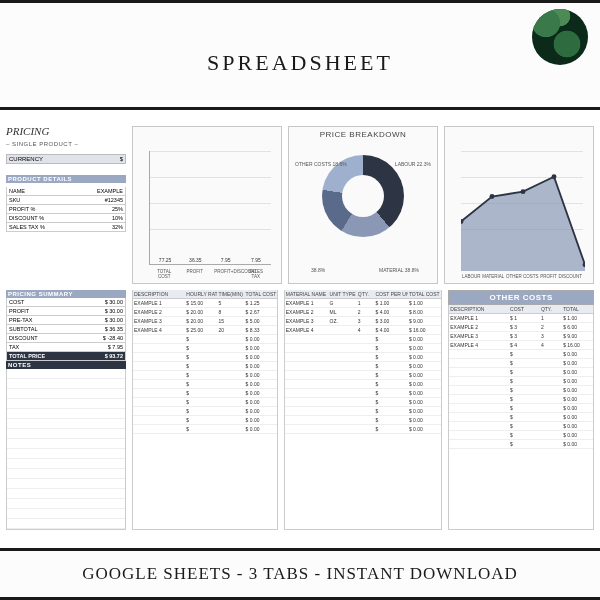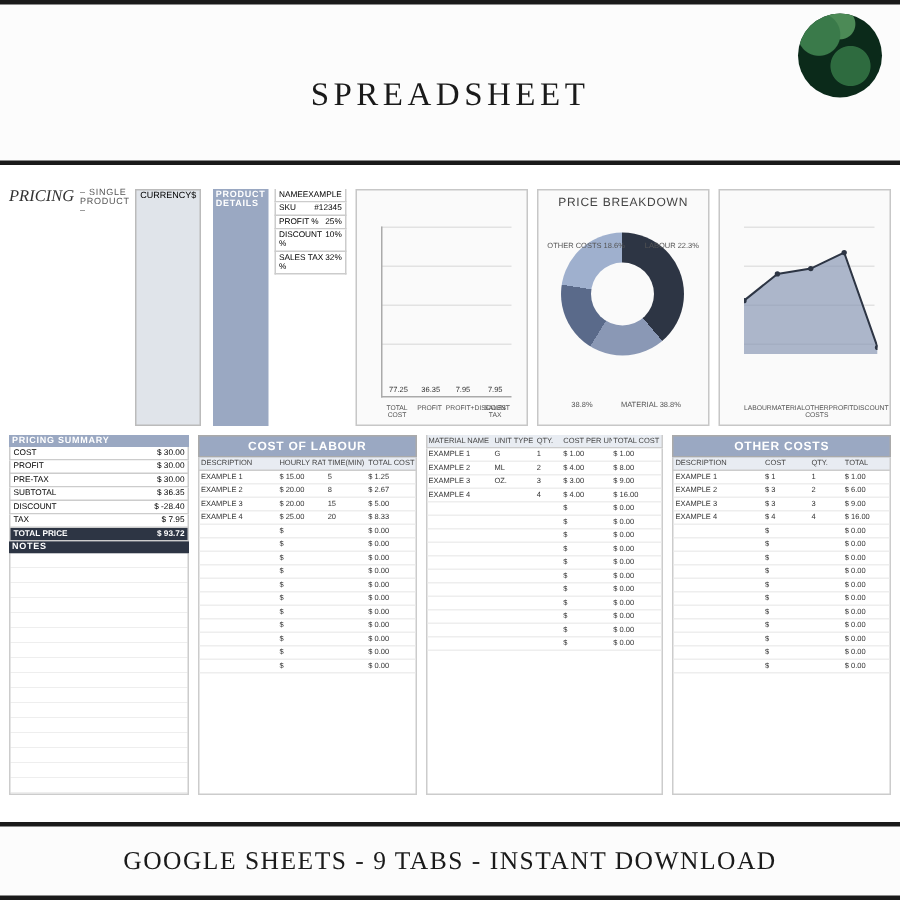--- a/index.html
+++ b/index.html
@@ -17,21 +17,21 @@
   .leaf-badge::before { content:""; position:absolute; width:70px; height:70px; background: radial-gradient(circle at 30% 30%, #3a7a4a 0 20%, transparent 21%), radial-gradient(circle at 60% 60%, #2e6b3f 0 22%, transparent 23%), radial-gradient(circle at 50% 20%, #4c8a56 0 15%, transparent 16%); }
   
   .footer-text { font-size: 17px; letter-spacing: 1px; color:#1a1a1a; font-family: Georgia, 'Times New Roman', serif; }
   
   .sheet-area { position: absolute; top: 118px; left: 0; right: 0; bottom: 60px; background: #fff; padding: 8px 6px; }
   
   .row1 { display:flex; gap:6px; height: 158px; }
   .row2 { display:flex; gap:6px; height: 240px; margin-top:6px; }
   .card { border:1px solid #c7c7c7; background:#fafafa; flex:1; position:relative; overflow:hidden; }
   
-  .left-panel { flex: 0 0 120px; border:none; background:transparent; display:flex; flex-direction:row; gap:4px; }
+  .left-panel { flex: 0 0 120px; border:none; background:transparent; display:flex; flex-direction:column; gap:4px; }
   .tiny-title { font-family: Georgia, serif; font-style: italic; font-size: 11px; line-height:1; color:#333; }
   .tiny-title2 { font-family: Georgia, serif; font-size: 12px; font-weight:700; letter-spacing:1px; }
   .tiny-sub { font-size:6px; color:#555; letter-spacing:0.5px; margin-bottom:3px; }
   .mini-field { border:1px solid #bbb; font-size:6px; padding:1px 2px; display:flex; justify-content:space-between; background:#fff; }
   .mini-field.dark { background:#e0e4ea; }
   .section-bar { background:#9aa8c2; color:#fff; font-size:6px; padding:1px 2px; font-weight:700; letter-spacing:0.5px; }
   .section-bar.dark { background:#2d3544; }
   .detail-row { border:1px solid #ccc; border-top:none; font-size:5.5px; display:flex; justify-content:space-between; padding:1px 2px; background:#fff; }
   
   .chart-title { position:absolute; top:3px; left:0; right:0; text-align:center; font-size:8px; color:#444; letter-spacing:0.5px; }
@@ -211,21 +211,20 @@
           <div class="summary-row hl">
             <span>TOTAL PRICE</span>
             <span>$ 93.72</span>
           </div>
         </div>
       <div class="section-bar dark">NOTES</div>
       <div class="notes-box"></div>
     </div>
 
     <div class="table-card">
-      <div class="tbl-header">COST OF LABOUR</div>
       <div class="tbl-head-row" id="labour-head">
           <span style="flex: 2 1 0%;">DESCRIPTION</span>
           <span style="flex: 1.2 1 0%;">HOURLY RATE</span>
           <span style="flex: 1 1 0%;">TIME(MIN)</span>
           <span style="flex: 1.2 1 0%;">TOTAL COST</span>
         </div>
       <div class="tbl-body" id="labour-body">
           <div class="tbl-row">
             <span style="flex: 2 1 0%;">EXAMPLE 1</span>
             <span style="flex: 1.2 1 0%;">$ 15.00</span>
@@ -535,14 +534,14 @@
             <span style="flex: 0.7 1 0%;"></span>
             <span style="flex: 1 1 0%;">$ 0.00</span>
           </div>
         </div>
     </div>
   </div>
 
 </div>
 
 <div class="hero-bottom">
-  <div class="footer-text">GOOGLE SHEETS - 9 TABS - INSTANT DOWNLOAD</div>
+  <div class="footer-text">GOOGLE SHEETS - 3 TABS - INSTANT DOWNLOAD</div>
 </div>
 
 </body></html>

